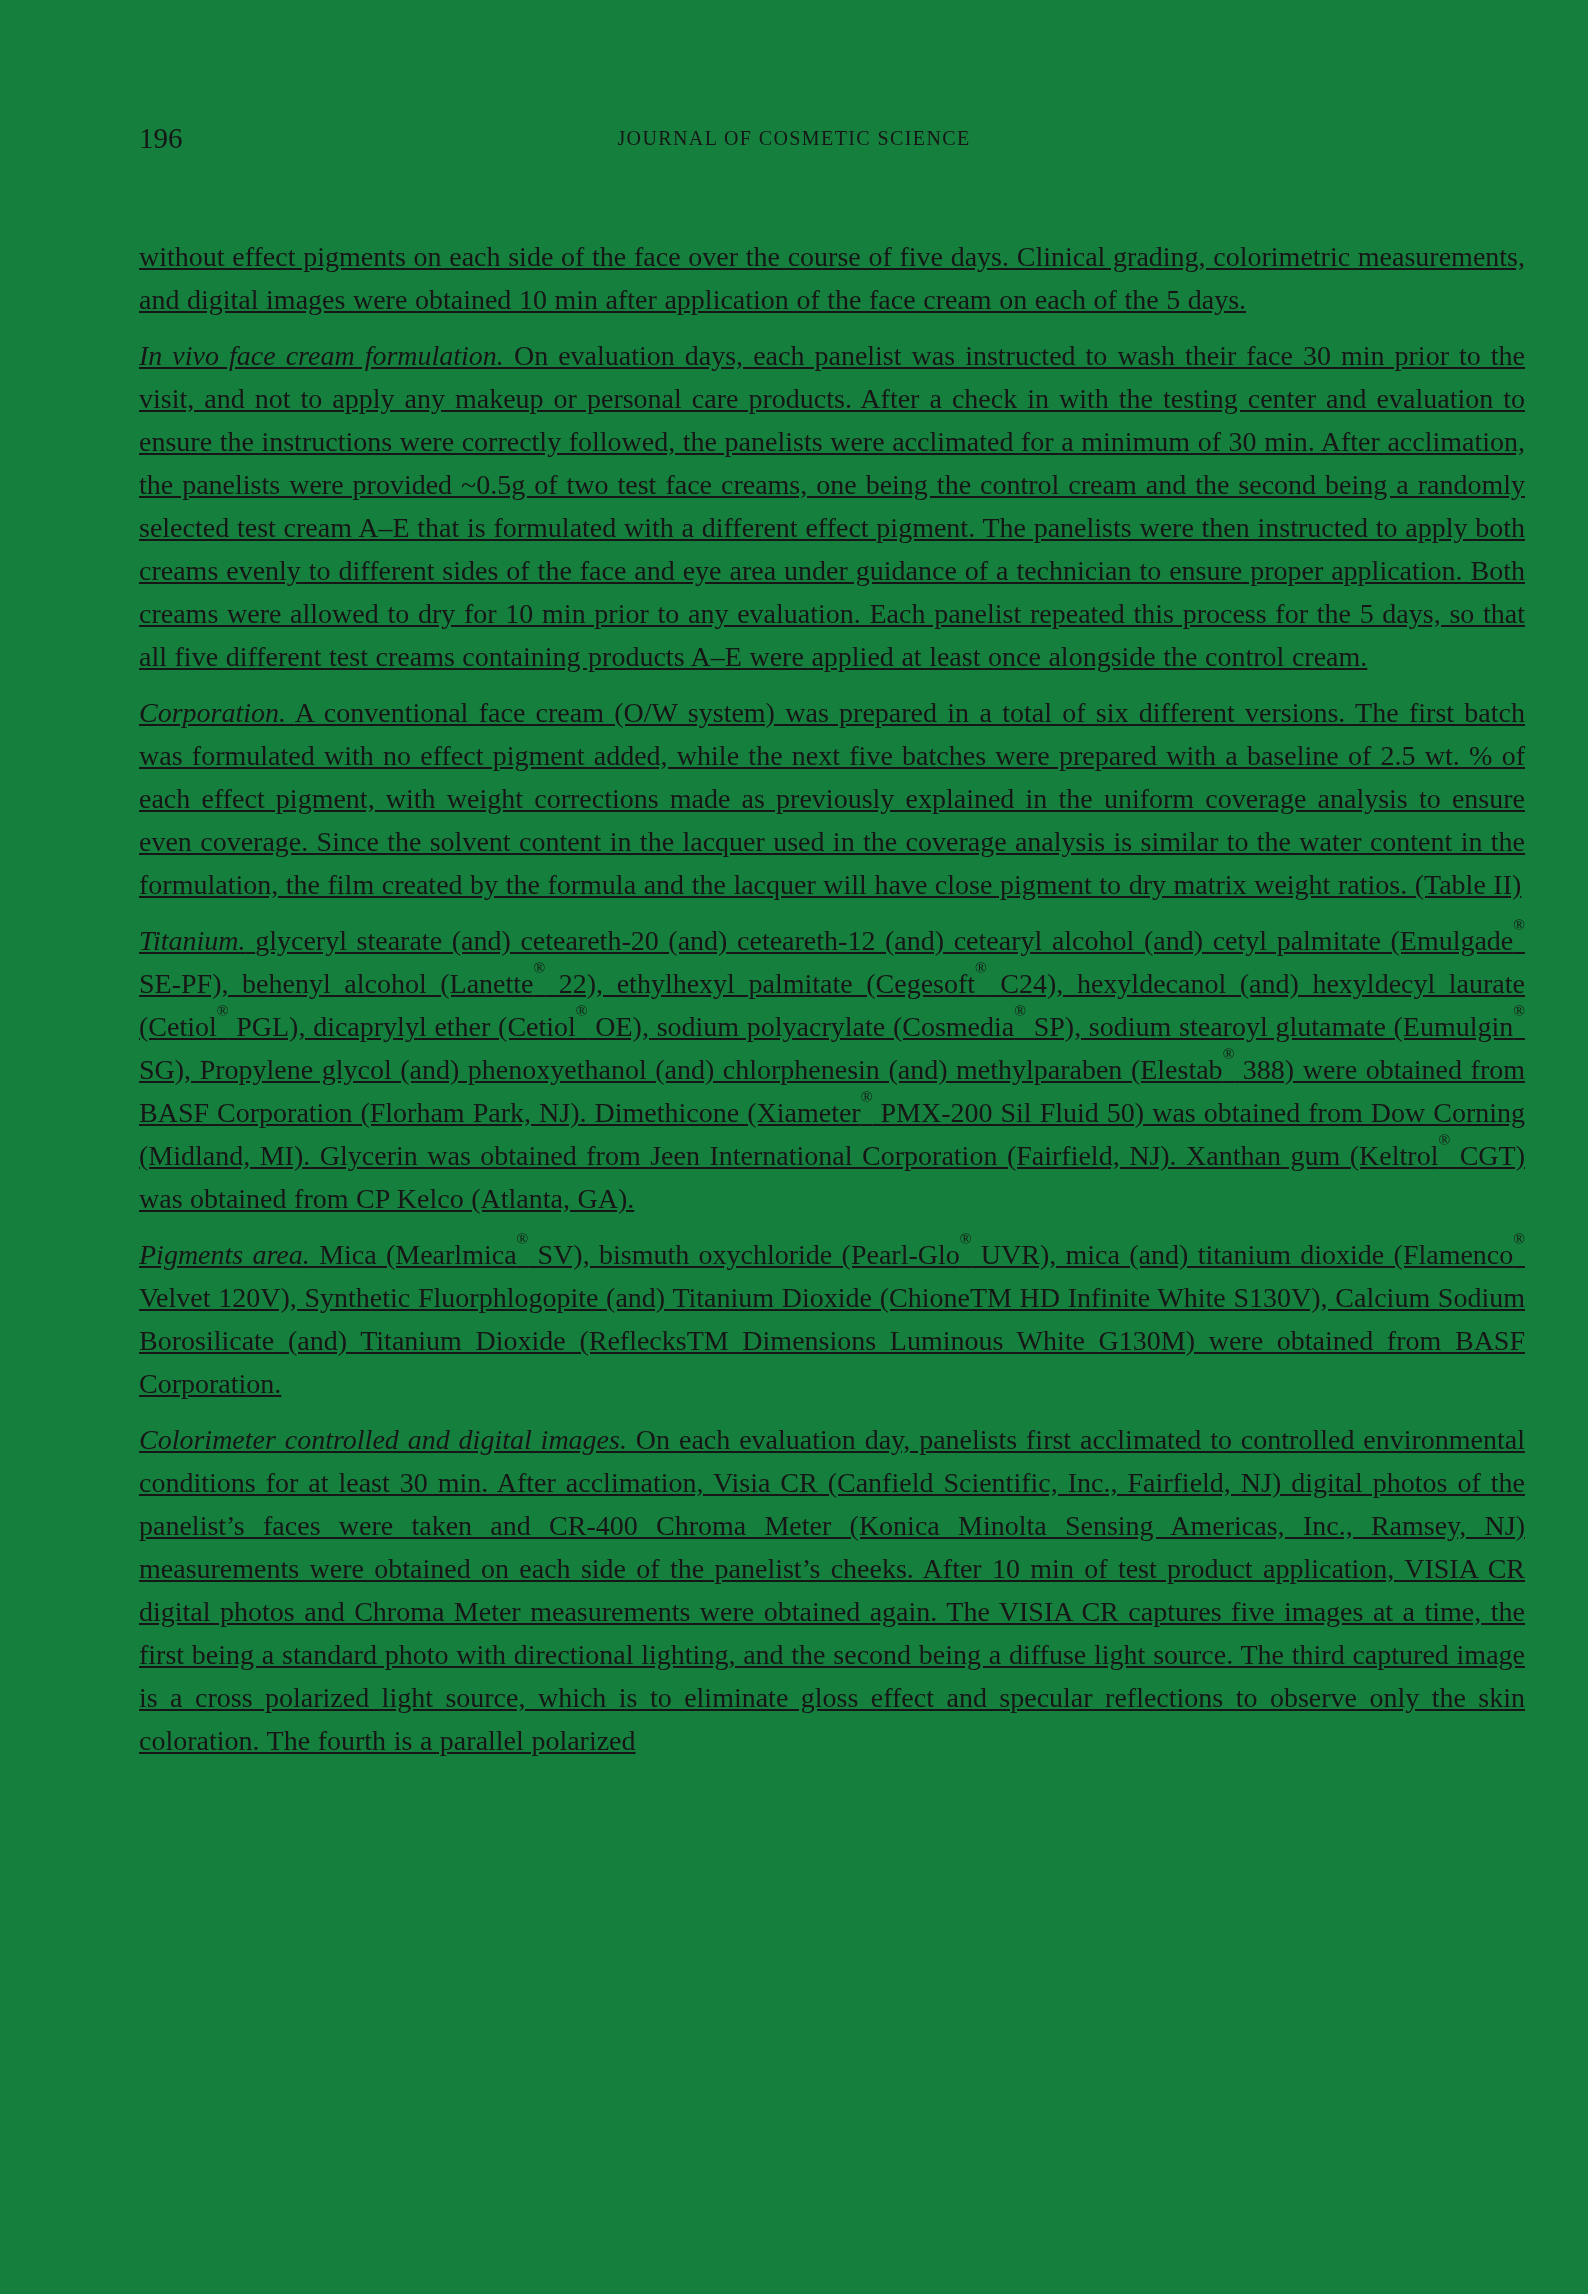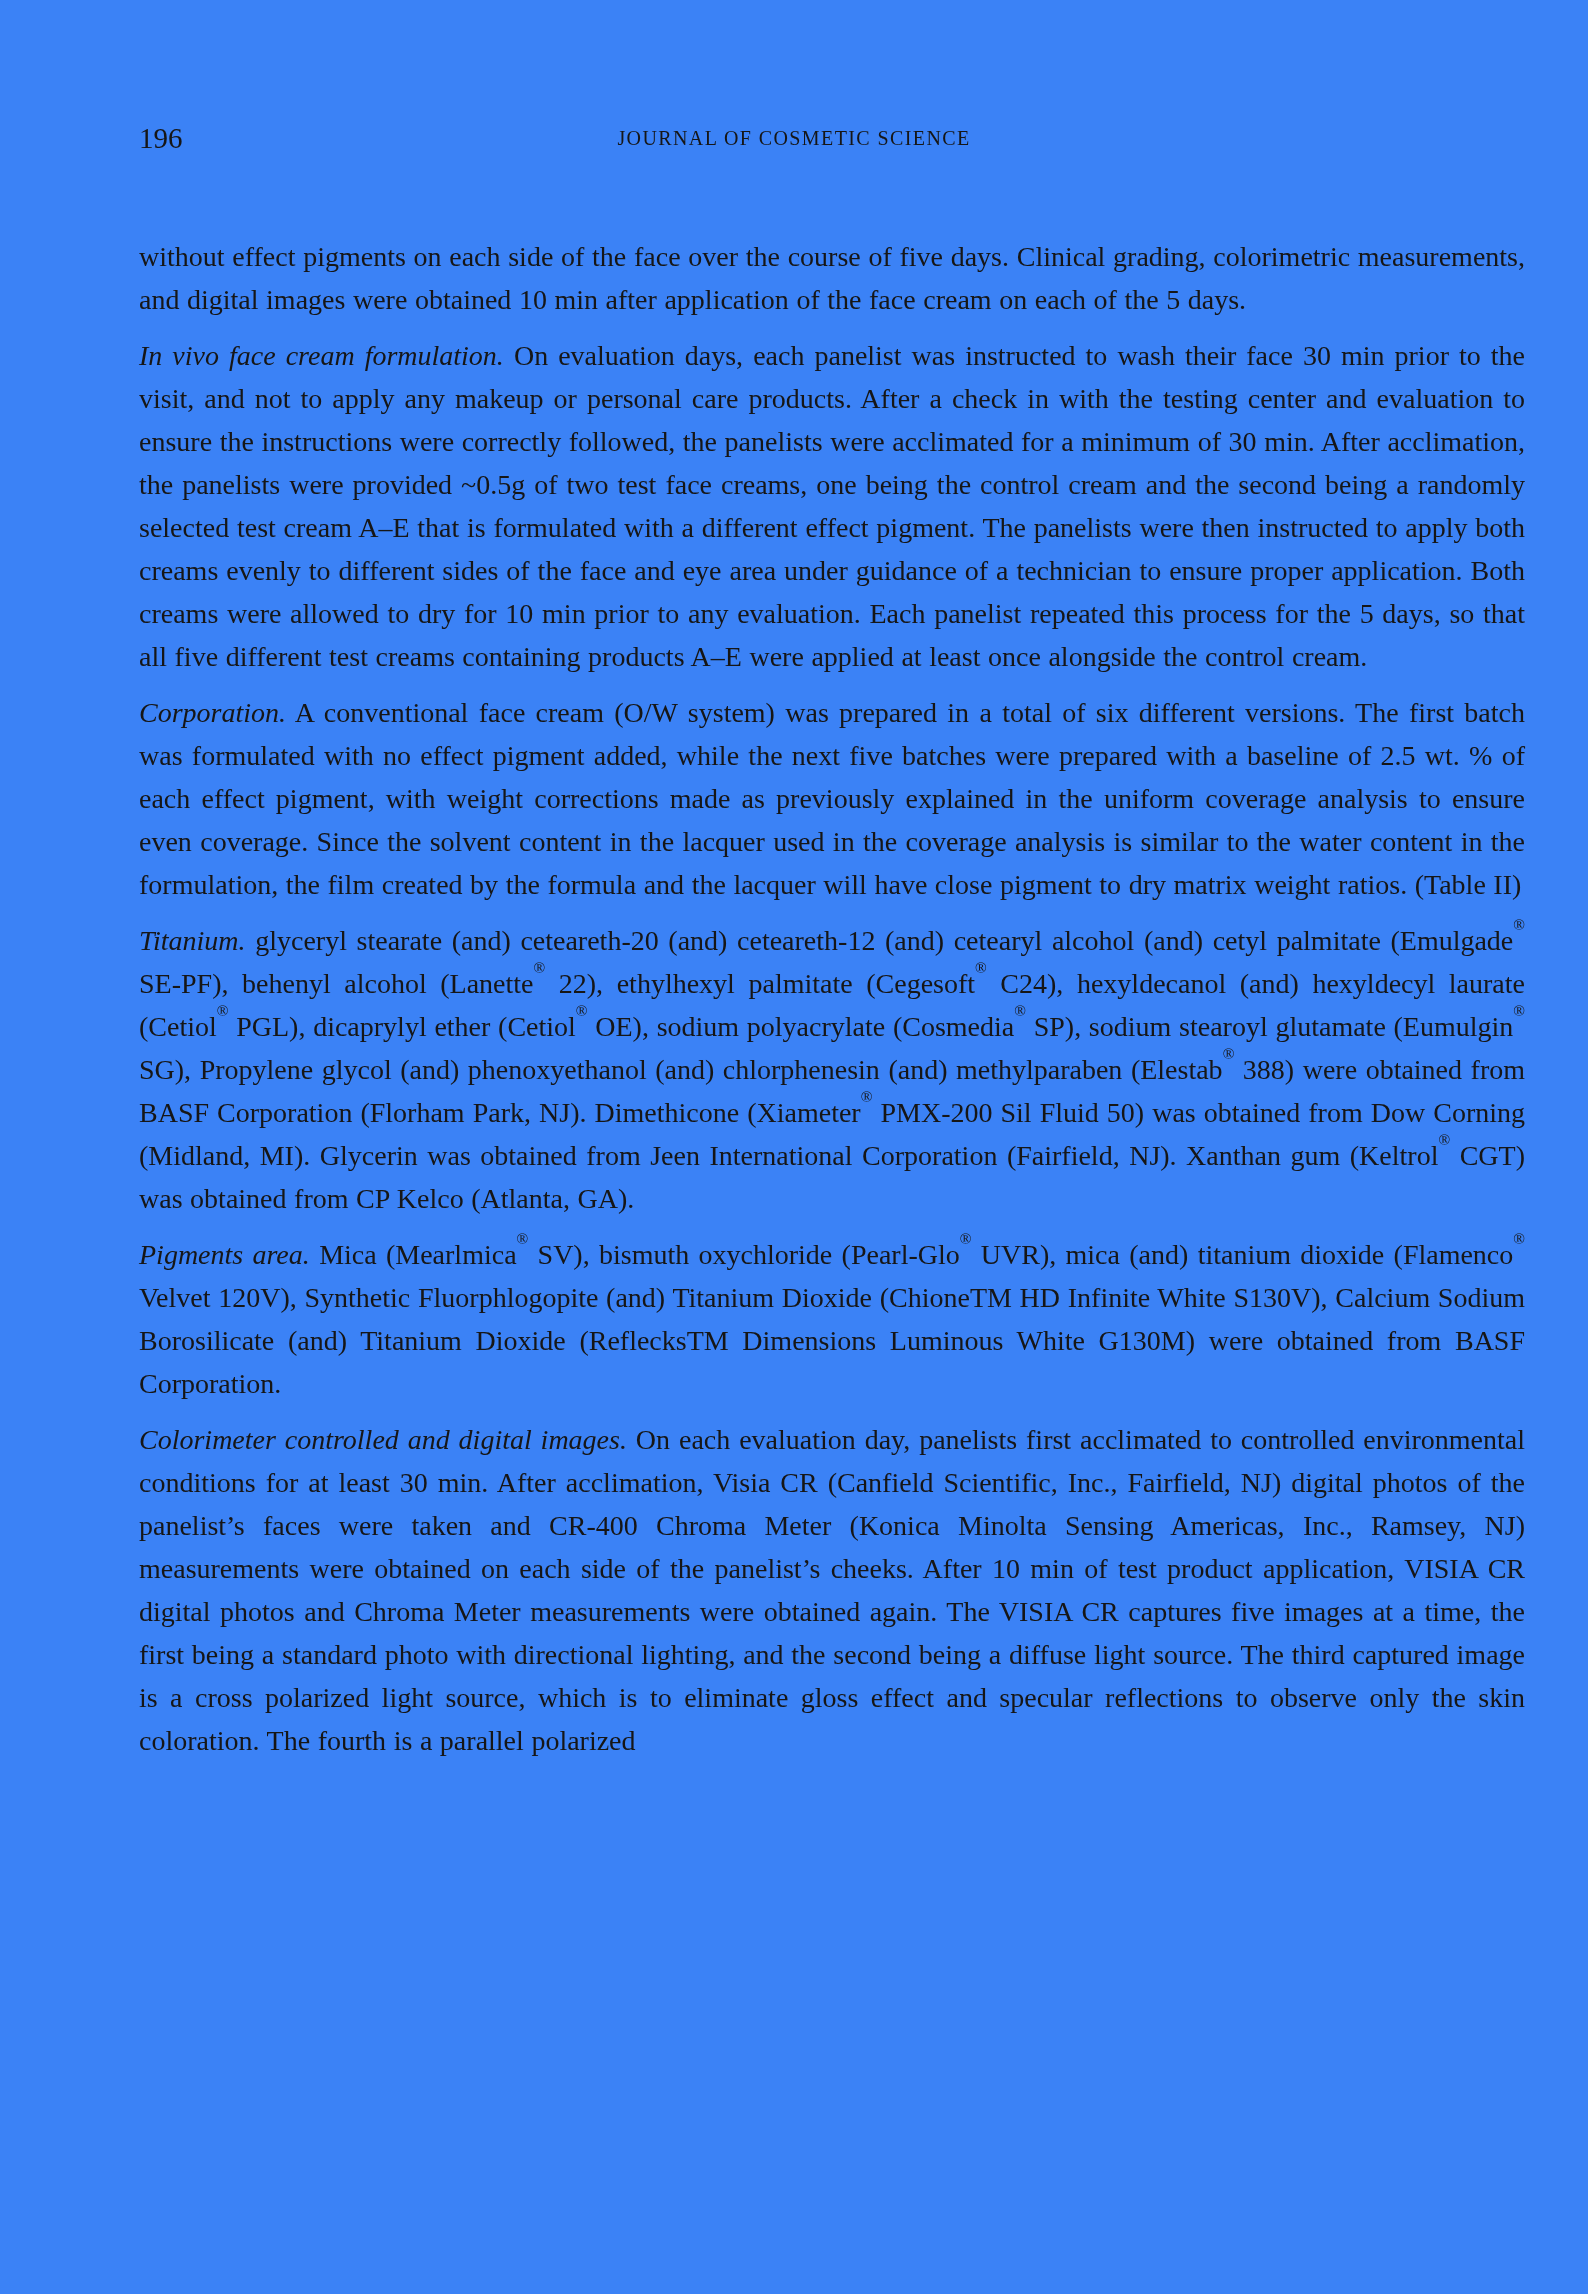--- a/index.html
+++ b/index.html
@@ -1,21 +1,21 @@
 <!DOCTYPE html>
 <html lang="en" style="font-size:15px"><head>
 <meta charset="utf-8">
 <style>
   * { margin:0; padding:0; box-sizing:border-box; }
   html, body { background:#ffffff; }
   .page {
     position:relative;
     width:1589px;
     height:2295px;
-    background:#3b82f6;
+    background:#15803d;
     color:#161616;
     font-family:"Liberation Serif", "DejaVu Serif", serif;
     overflow:hidden;
   }
   .page-header {
     position:relative;
     padding:119px 140px 0 139px;
     height:156px;
   }
   .page-number {
@@ -27,20 +27,21 @@
   }
   .journal-title {
     display:block;
     text-align:center;
     font-size:20px;
     line-height:38px;
     letter-spacing:1.4px;
   }
   .page-body {
     padding:79px 64px 0 139px;
+    text-decoration:underline;
   }
   .para {
     font-size:28px;
     line-height:43px;
     text-align:justify;
     margin-bottom:13px;
     word-spacing:0.02em;
   }
   .lead { font-style:italic; }
   .para sup.reg {

